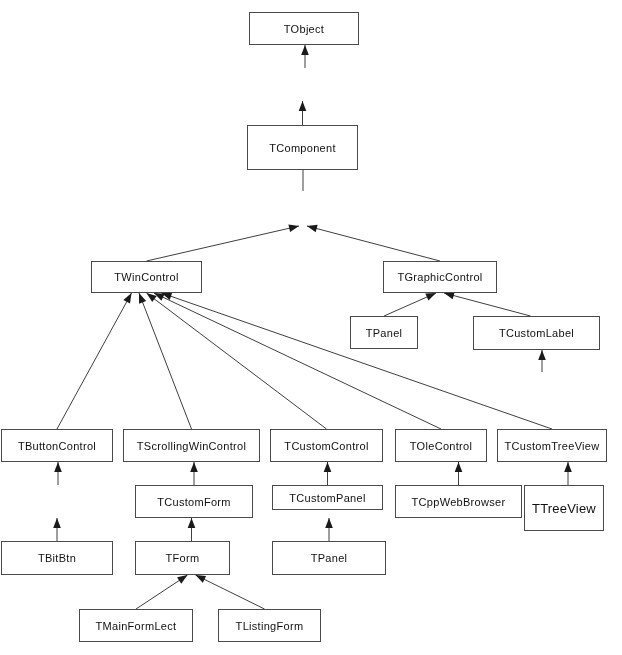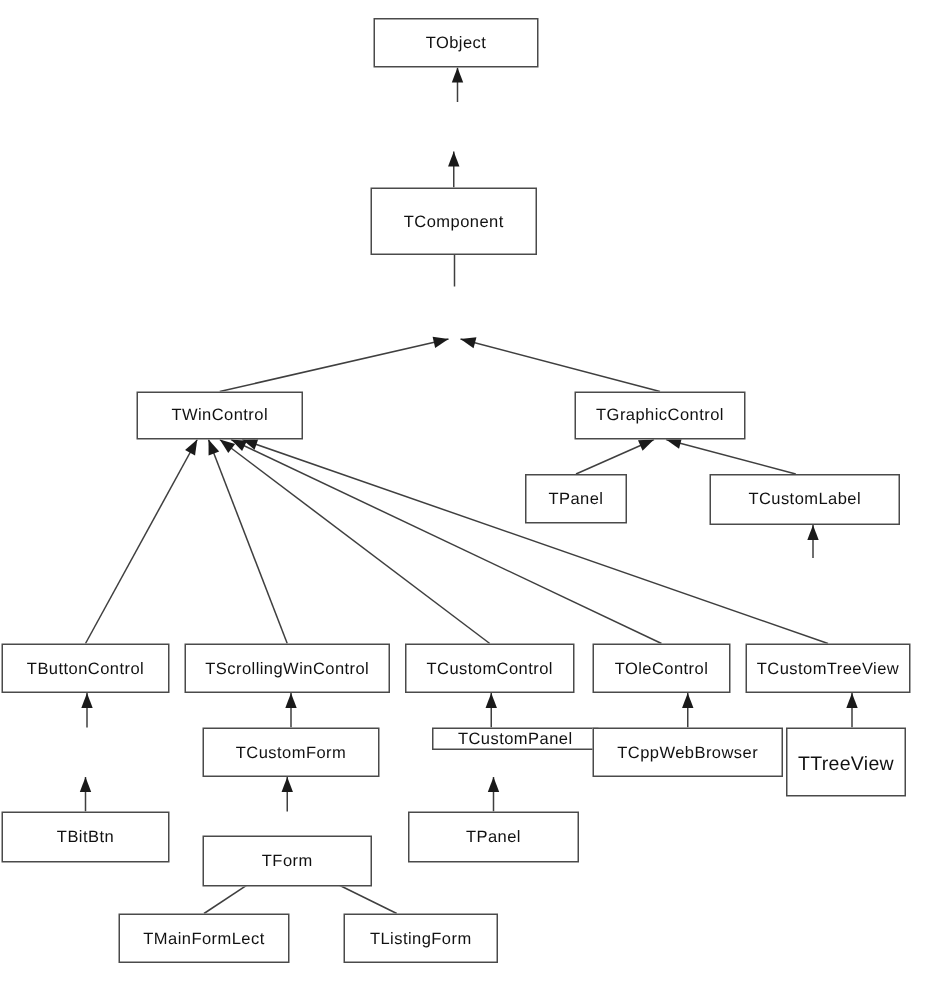--- a/index.html
+++ b/index.html
@@ -90,22 +90,22 @@
   <div class="node" style="left:91px;top:261px;width:111px;height:32px">TWinControl</div>
   <div class="node" style="left:383px;top:261px;width:114px;height:32px">TGraphicControl</div>
   <div class="node" style="left:350px;top:316px;width:68px;height:33px">TPanel</div>
   <div class="node" style="left:473px;top:316px;width:127px;height:34px">TCustomLabel</div>
   <div class="node" style="left:1px;top:429px;width:112px;height:33px">TButtonControl</div>
   <div class="node" style="left:123px;top:429px;width:137px;height:33px">TScrollingWinControl</div>
   <div class="node" style="left:270px;top:429px;width:113px;height:33px">TCustomControl</div>
   <div class="node" style="left:395px;top:429px;width:92px;height:33px">TOleControl</div>
   <div class="node" style="left:497px;top:429px;width:110px;height:33px">TCustomTreeView</div>
   <div class="node" style="left:135px;top:485px;width:118px;height:33px">TCustomForm</div>
-  <div class="node" style="left:288px;top:485px;width:111px;height:15px">TCustomPanel</div>
+  <div class="node" style="left:272px;top:485px;width:111px;height:25px">TCustomPanel</div>
   <div class="node" style="left:395px;top:485px;width:127px;height:33px">TCppWebBrowser</div>
   <div class="node lg" style="left:524px;top:485px;width:80px;height:46px">TTreeView</div>
   <div class="node" style="left:1px;top:541px;width:112px;height:34px">TBitBtn</div>
-  <div class="node" style="left:135px;top:557px;width:113px;height:34px">TForm</div>
+  <div class="node" style="left:135px;top:541px;width:95px;height:34px">TForm</div>
   <div class="node" style="left:272px;top:541px;width:114px;height:34px">TPanel</div>
   <div class="node" style="left:79px;top:609px;width:114px;height:33px">TMainFormLect</div>
-  <div class="node" style="left:229px;top:609px;width:103px;height:33px">TListingForm</div>
+  <div class="node" style="left:218px;top:609px;width:103px;height:33px">TListingForm</div>
 
 </div>
 
 </body></html>

